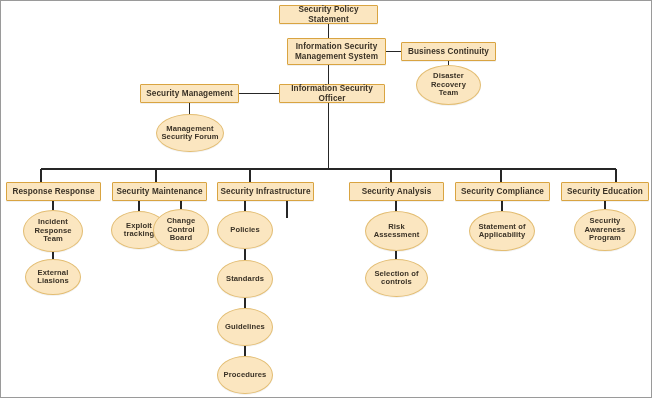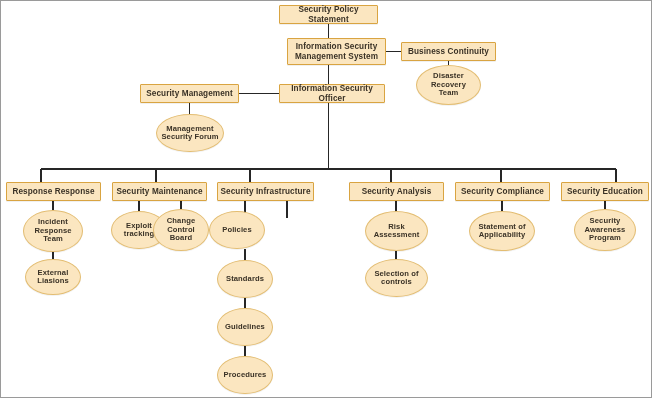--- a/index.html
+++ b/index.html
@@ -122,21 +122,21 @@
 Team</span></div>
       <div class="node ellipse" style="left: 24px; top: 258px; width: 56px; height: 36px;"><span class="node-label">External
 Liasions</span></div>
       <div class="node box" style="left: 111px; top: 181px; width: 95px; height: 19px;"><span class="node-label">Security Maintenance</span></div>
       <div class="node ellipse" style="left: 110px; top: 210px; width: 56px; height: 38px;"><span class="node-label">Exploit
 tracking</span></div>
       <div class="node ellipse" style="left: 152px; top: 208px; width: 56px; height: 42px;"><span class="node-label">Change
 Control
 Board</span></div>
       <div class="node box" style="left: 216px; top: 181px; width: 97px; height: 19px;"><span class="node-label">Security Infrastructure</span></div>
-      <div class="node ellipse" style="left: 208px; top: 210px; width: 56px; height: 38px;"><span class="node-label">Policies</span></div>
+      <div class="node ellipse" style="left: 216px; top: 210px; width: 56px; height: 38px;"><span class="node-label">Policies</span></div>
       <div class="node ellipse" style="left: 216px; top: 259px; width: 56px; height: 38px;"><span class="node-label">Standards</span></div>
       <div class="node ellipse" style="left: 216px; top: 307px; width: 56px; height: 38px; text-align: center;"><span class="node-label">Guidelines</span></div>
       <div class="node ellipse" style="left: 216px; top: 355px; width: 56px; height: 38px;"><span class="node-label">Procedures</span></div>
       <div class="node box" style="left: 348px; top: 181px; width: 95px; height: 19px;"><span class="node-label">Security Analysis</span></div>
       <div class="node ellipse" style="left: 364px; top: 210px; width: 63px; height: 40px;"><span class="node-label">Risk
 Assessment</span></div>
       <div class="node ellipse" style="left: 364px; top: 258px; width: 63px; height: 38px;"><span class="node-label">Selection of
 controls</span></div>
       <div class="node box" style="left: 454px; top: 181px; width: 95px; height: 19px;"><span class="node-label">Security Compliance</span></div>
       <div class="node ellipse" style="left: 468px; top: 210px; width: 66px; height: 40px;"><span class="node-label">Statement of

